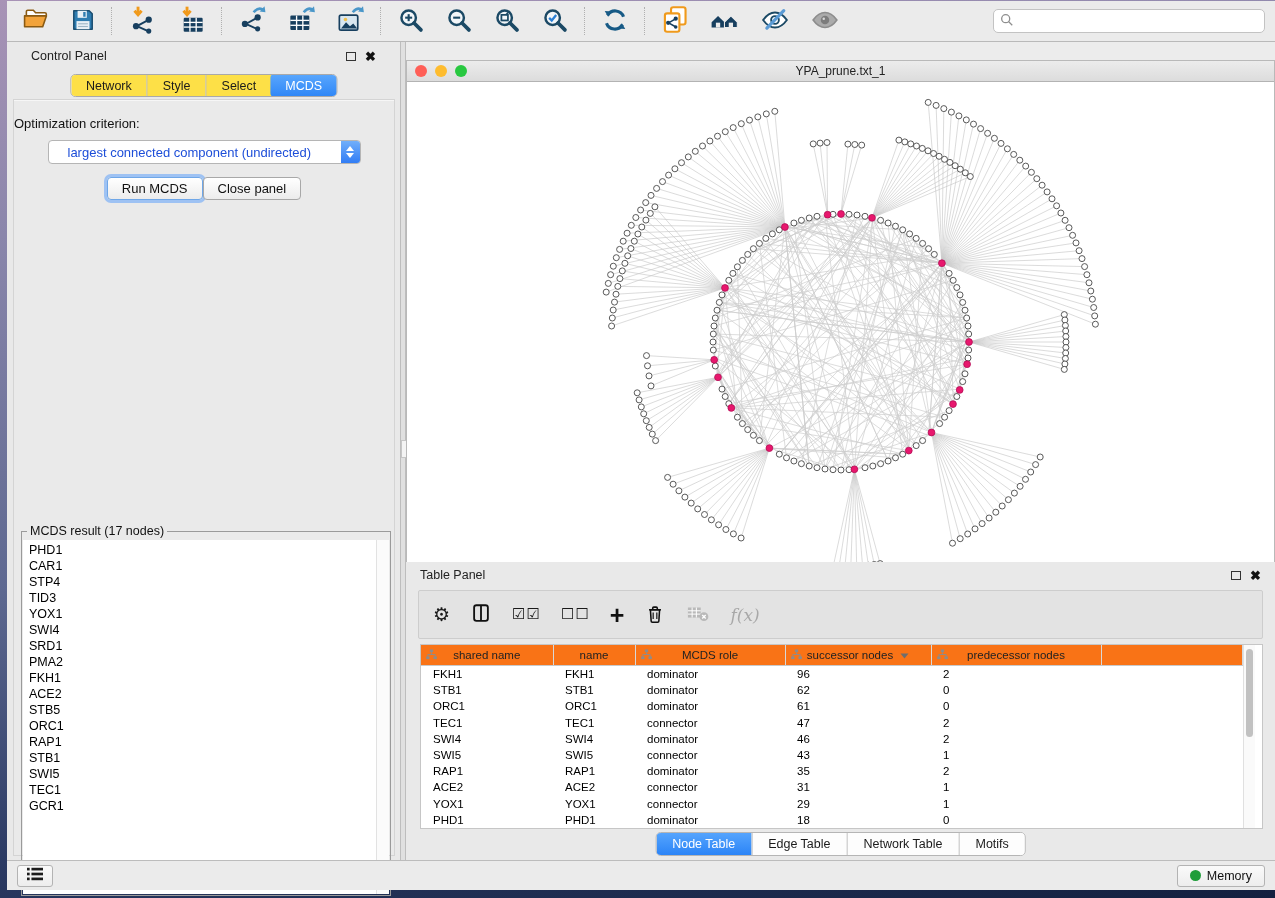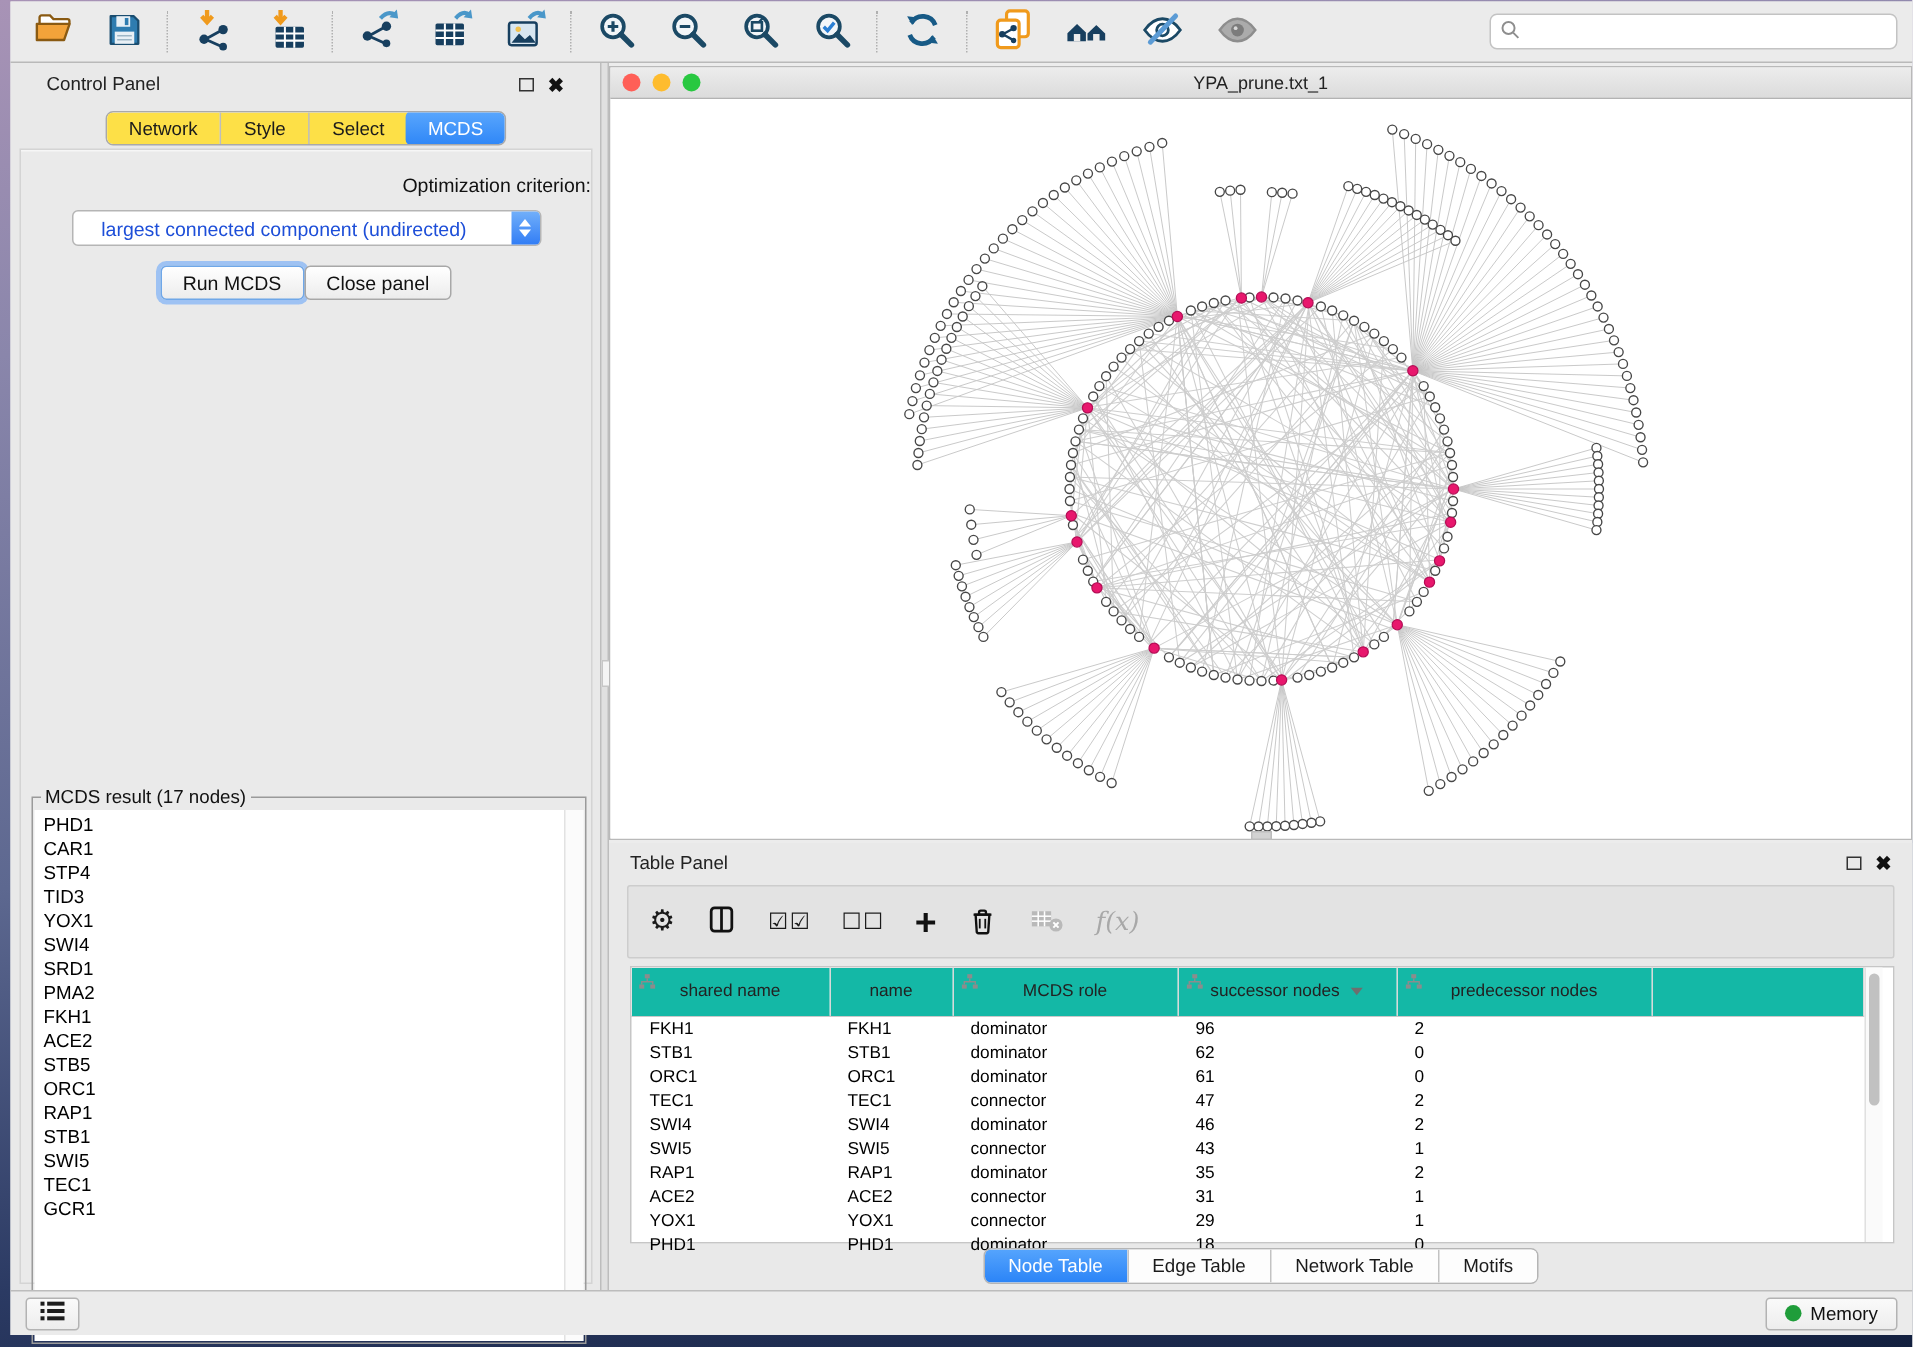--- a/index.html
+++ b/index.html
@@ -26,21 +26,21 @@
   .head-btns{margin-left:auto;display:flex;align-items:center;gap:9px;}
   .float-btn{width:10px;height:9px;border:1.6px solid #333;background:transparent;padding:0;}
   .close-btn{background:none;border:none;padding:0;font-size:13px;font-weight:bold;color:#111;line-height:1;}
   .seg-tabs{position:absolute;top:32px;left:50%;transform:translateX(-50%);display:flex;
     border:1px solid #a9a9a9;border-radius:5px;background:#fff;overflow:hidden;height:21px;}
   .seg-tab{padding:0 15px;display:flex;align-items:center;font-size:12.5px;background:#fde047;border-left:1px solid #bdbdbd;}
   .seg-tab:first-child{border-left:none;}
   .seg-tab.active{background:linear-gradient(#5aa7fd,#2e86f7);color:#fff;border-radius:4px;margin:-1px;padding:1px 15px;border-left:none;}
   .cp-content{position:absolute;left:6px;top:57px;width:380px;height:755px;background:#eaeaea;
     border:1px solid #d4d4d4;box-shadow:inset 0 1px 0 #f6f6f6;}
-  .opt-label{margin-top:16px;text-align:right;font-size:13px;color:#111;}
+  .opt-label{margin-top:16px;text-align:left;font-size:13px;color:#111;}
   .select-row{display:flex;justify-content:center;margin-top:9px;}
   .mac-select{width:313px;height:24px;background:#fff;border:1px solid #b5b5b5;border-radius:4px;
     display:flex;align-items:center;box-sizing:border-box;overflow:hidden;}
   .mac-select .sel-text{flex:1;padding:0 19px;font-size:13px;color:#1d4ed8;white-space:nowrap;}
   .stepper{width:19px;height:24px;background:linear-gradient(#74b1fa,#2f7bf5);display:flex;flex-direction:column;
     align-items:center;justify-content:center;gap:2.5px;border-radius:0 3px 3px 0;}
   .tri-up{width:0;height:0;border-left:4px solid transparent;border-right:4px solid transparent;border-bottom:5px solid #fff;}
   .tri-dn{width:0;height:0;border-left:4px solid transparent;border-right:4px solid transparent;border-top:5px solid #fff;}
   .btn-row{display:flex;justify-content:center;margin-top:13px;}
   .mac-btn{height:23px;padding:0 14px;background:linear-gradient(#ffffff,#ececec);border:1px solid #a8a8a8;
@@ -52,21 +52,21 @@
   .result-items{flex:1;padding:2px 0 0 6px;margin:0;list-style:none;}
   .result-items li{font-size:12.5px;line-height:16px;color:#000;}
   .vtrack{width:12px;background:#fbfbfb;border-left:1px solid #e2e2e2;}
 
   
   .v-splitter{position:absolute;left:393px;top:41px;width:6px;height:818px;background:#e0e0e0;
     border-left:1px solid #bdbdbd;border-right:1px solid #bdbdbd;box-sizing:border-box;}
   .v-splitter .grip{position:absolute;left:0;top:398px;width:4px;height:16px;background:#f4f4f4;border:1px solid #c6c6c6;}
 
   
-  .network-view{position:absolute;left:399px;top:43px;width:869px;height:516px;background:#fff;
+  .network-view{position:absolute;left:399px;top:59px;width:869px;height:516px;background:#fff;
     border:1px solid #b9b9b9;box-sizing:border-box;}
   .net-titlebar{position:absolute;left:0;top:0;width:100%;height:21px;
     background:linear-gradient(#ececec,#dcdcdc);border-bottom:1px solid #b3b3b3;
     display:flex;align-items:center;box-sizing:border-box;padding:0 8px;}
   .lights{display:flex;gap:8px;}
   .light{width:12px;height:12px;border-radius:50%;}
   .net-title{position:absolute;left:0;right:0;text-align:center;font-size:12px;color:#222;pointer-events:none;}
   .net-canvas{position:absolute;left:0;top:21px;width:867px;height:493px;background:#fff;}
   .h-grip{position:absolute;left:50%;bottom:-1px;transform:translateX(-50%);width:14px;height:6px;
     background:#d2d2d2;border:1px solid #bdbdbd;box-sizing:border-box;}
@@ -78,21 +78,21 @@
   .tp-toolbar{position:absolute;left:12px;top:28px;width:845px;height:49px;background:#e3e3e3;
     border:1px solid #cdcdcd;border-radius:2px;display:flex;align-items:center;gap:20px;padding:0 14px;box-sizing:border-box;}
   .tp-tbtn{background:none;border:none;padding:0;display:flex;align-items:center;}
   .glyph{font-family:"DejaVu Sans",sans-serif;font-size:19px;color:#1a1a1a;line-height:1;}
   .glyph.small{font-size:15px;letter-spacing:1px;}
   .plus-glyph{font-size:25px;font-weight:700;color:#111;line-height:20px;}
   .fx{font-family:"DejaVu Serif",serif;font-style:italic;font-size:17px;color:#a8a8a8;}
   .tbl-wrap{position:absolute;left:14px;top:82px;width:843px;height:185px;background:#fff;
     border:1px solid #c6c6c6;box-sizing:border-box;display:flex;}
   table.node-table{border-collapse:collapse;table-layout:fixed;width:822px;font-size:11.5px;}
-  table.node-table th{height:32px;background:#14b8a6;border-right:1px solid #d8d8d8;border-bottom:1px solid #c9c9c9;
+  table.node-table th{height:20px;background:#f97316;border-right:1px solid #d8d8d8;border-bottom:1px solid #c9c9c9;
     font-weight:normal;font-size:11.5px;color:#222;text-align:center;position:relative;padding:0 4px;
     white-space:nowrap;overflow:hidden;}
   table.node-table td{height:16px;padding:0 12px;white-space:nowrap;overflow:hidden;color:#000;}
   td.num{}
   th .hicon{position:absolute;left:5px;top:4px;}
   th .sortch{margin-left:7px;}
   .tbl-vscroll{width:11px;background:#fafafa;border-left:1px solid #e0e0e0;position:relative;}
   .tbl-vscroll .thumb{position:absolute;left:1.5px;top:4px;width:7px;height:88px;background:#c1c1c1;border-radius:4px;}
   .tp-tabs{position:absolute;left:50%;top:270px;transform:translateX(-50%);display:flex;height:22px;
     border:1px solid #b5b5b5;border-radius:5px;background:#fff;overflow:hidden;}

